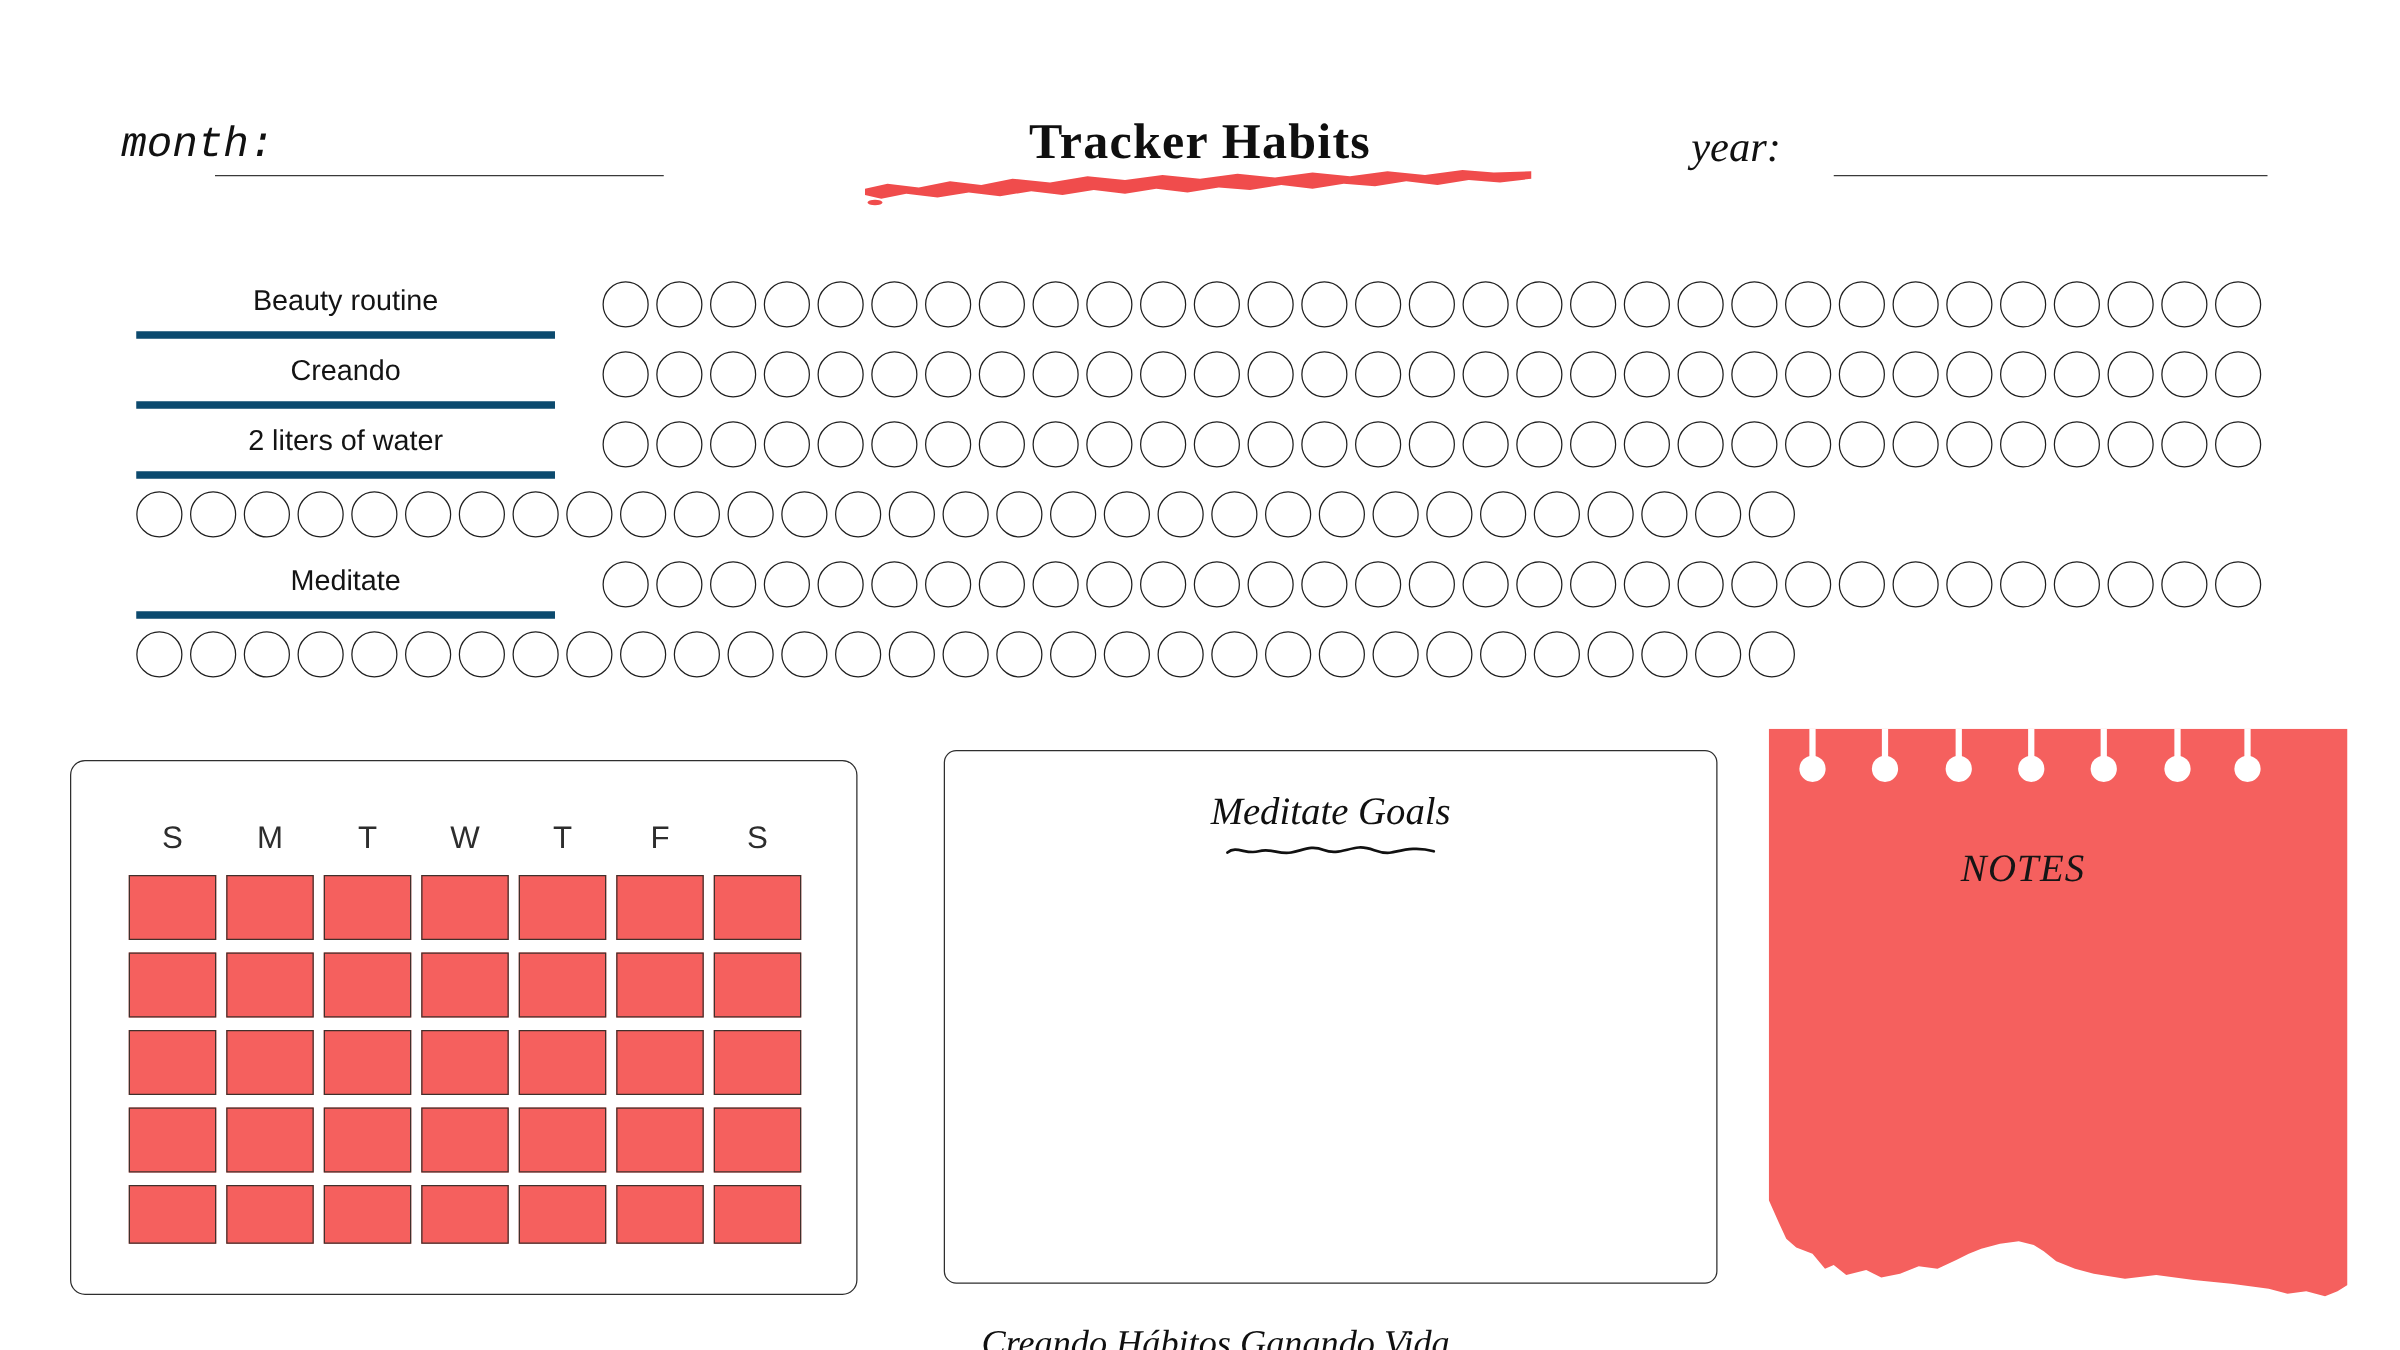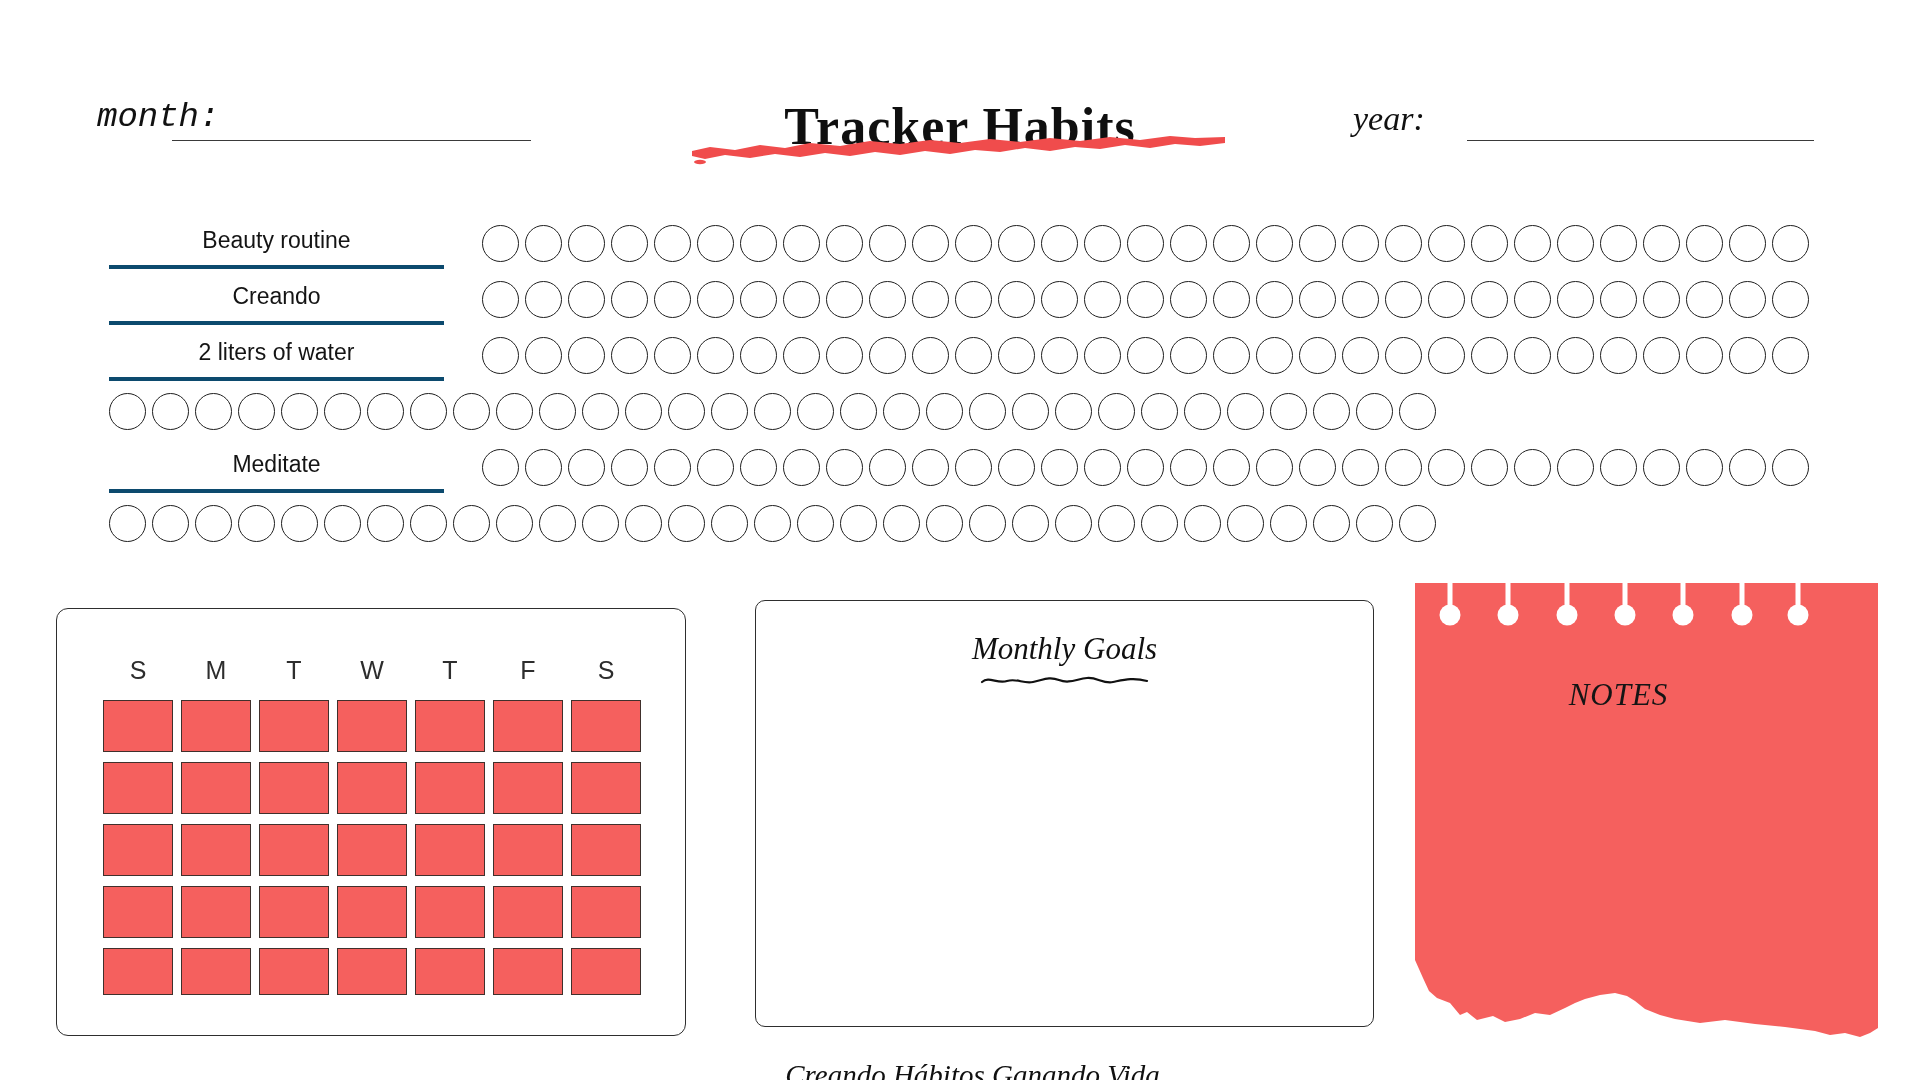--- a/index.html
+++ b/index.html
@@ -13,31 +13,31 @@
   }
   .month-label{left:97px;top:98px;font-family:Liberation Mono, monospace;}
   .year-label{left:1353px;top:100px;text-align:right;}
   .write-line{
     position:absolute;height:0;border-top:1.5px solid #3a3a3a;
   }
   .month-line{left:172px;top:140px;width:359px;}
   .year-line{left:1467px;top:140px;width:347px;}
   .page-title{
     position:absolute;left:0;right:0;top:66px;text-align:center;
-    font-family:"Liberation Serif",serif;font-size:52px;line-height:1;
+    font-family:"Liberation Serif",serif;font-size:40px;line-height:1;
     color:#0f0f0f;letter-spacing:1px;
   }
   .brush-svg{position:absolute;left:690px;top:129px;}
   
   .habit-rows{position:absolute;left:109px;top:215px;}
   .habit-row{display:flex;align-items:center;height:56px;}
   .habit-label{
     width:335px;height:50px;margin-right:38px;align-self:flex-start;
     display:flex;align-items:center;justify-content:center;
-    border-bottom:4px solid #0c4a6e;font-size:23px;color:#141414;
+    border-bottom:6px solid #0c4a6e;font-size:23px;color:#141414;
   }
   .day-circles{display:flex;gap:6px;}
   .day-circle{
     width:37px;height:37px;box-sizing:border-box;border:1.5px solid #1f1f1f;
     border-radius:50%;background:#fff;flex:0 0 auto;
   }
   
   .calendar-card{
     position:absolute;left:56px;top:608px;width:630px;height:428px;
     box-sizing:border-box;border:1.5px solid #2e2e2e;border-radius:12px;background:#fff;
@@ -347,21 +347,21 @@
         <div class="cal-cell short" style="background: rgb(245, 96, 94);"></div>
         <div class="cal-cell short" style="background: rgb(245, 96, 94);"></div>
         <div class="cal-cell short" style="background: rgb(245, 96, 94);"></div>
         <div class="cal-cell short" style="background: rgb(245, 96, 94);"></div>
         <div class="cal-cell short" style="background: rgb(245, 96, 94);"></div>
       </div>
   </div>
 </div>
 
 <div class="goals-card">
-  <p class="goals-title">Monthly Goals</p>
+  <p class="goals-title">Meditate Goals</p>
   <svg class="squiggle" width="172" height="16" viewBox="0 0 172 16">
     <path d="M3,10 C10,4 18,12 28,9 C38,6 44,12 54,10 C64,8 70,4 80,8 C90,12 98,7 108,6 C118,5 124,12 134,10 C144,8 154,5 168,9" fill="none" stroke="#111" stroke-width="2.2" stroke-linecap="round"></path>
   </svg>
 </div>
 <p class="quote">Creando Hábitos Ganando Vida</p>
 
 <svg class="notes-svg" width="463" height="466" viewBox="0 0 463 466">
   <path id="notes-paper-path" fill="#f5605e" d="M0,0 H463 V445 L455,450 L445,454 L430,450 L415,452 L400,448 L370,444 L340,441 L310,437 L285,440 L260,436 L245,432 L230,426 L220,418 L212,413 L200,410 L185,412 L170,416 L160,420 L150,425 L135,432 L120,430 L105,436 L90,439 L78,433 L62,437 L52,429 L45,432 L35,420 L22,415 L14,408 L8,395 L0,377 Z"></path>
   <g id="notes-holes" fill="#ffffff">
       <rect x="32.5" y="0" width="5" height="28"></rect>

